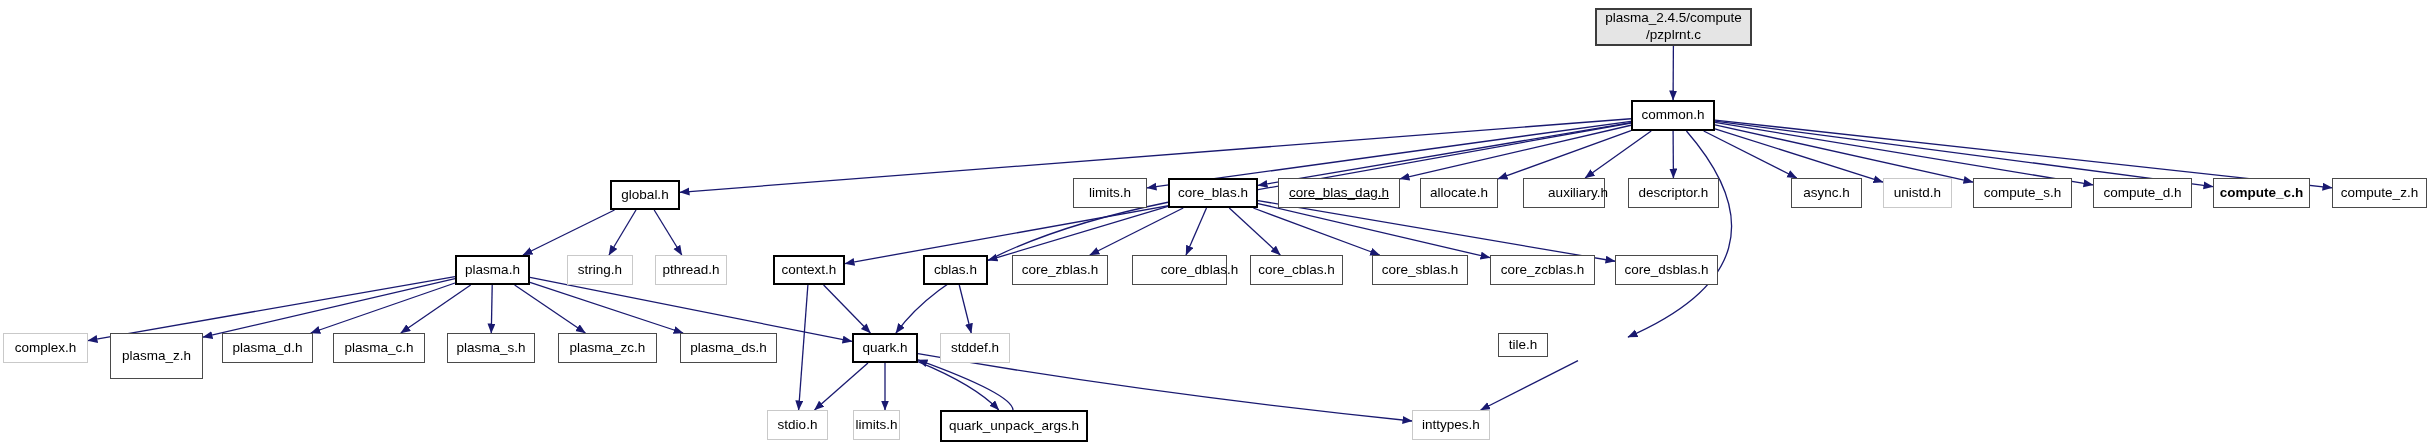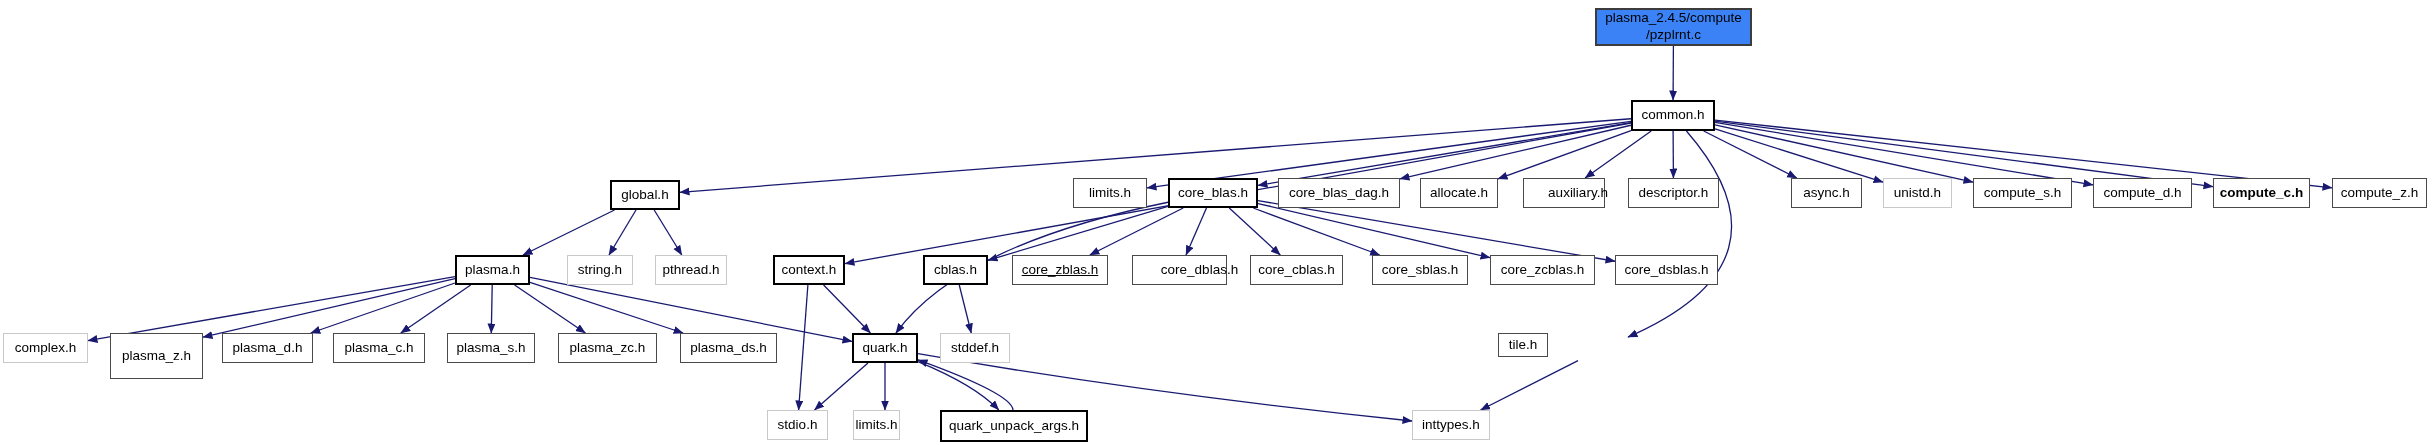--- a/index.html
+++ b/index.html
@@ -20,21 +20,21 @@
     font-size:13.5px;color:#000;
     box-sizing:border-box;
     text-align:center;
     white-space:pre-line;
     line-height:1.25;
     cursor:default;
   }
   .node.bold{border:2px solid #000;}
   .node.ext{border:1px solid #c9c9c9;}
   .node.root{
-    background:#3b82f6;
+    background:#e5e5e5;
     border:2px solid #3c3c3c;
   }
 </style>
 </head>
 <body>
 
 <div id="stage">
   <svg id="edges" width="2436" height="445" viewBox="0 0 2436 445">
     <defs>
       <marker id="arrow" markerWidth="11" markerHeight="9" refX="9.5" refY="4" orient="auto" markerUnits="userSpaceOnUse">
@@ -88,36 +88,36 @@
         <path d="M1578,360.6644736842105 L1480.6103896103896,410" fill="none" stroke="#191970" stroke-width="1.3" marker-end="url(#arrow)"></path>
       </g>
   </svg>
 
 <div class="node root" style="left: 1595px; top: 8px; width: 157px; height: 38px;">plasma_2.4.5/compute
 /pzplrnt.c</div>
     <div class="node bold" style="left: 1631px; top: 100px; width: 84px; height: 31px;">common.h</div>
     <div class="node bold" style="left: 610px; top: 180px; width: 70px; height: 30px;">global.h</div>
     <div class="node" style="left: 1073px; top: 178px; width: 74px; height: 30px;">limits.h</div>
     <div class="node bold" style="left: 1168px; top: 178px; width: 90px; height: 30px;">core_blas.h</div>
-    <div class="node" style="left: 1278px; top: 178px; width: 122px; height: 30px;">core_blas_dag.h</div>
+    <div class="node" style="left: 1278px; top: 178px; width: 122px; height: 30px; text-decoration: underline;">core_blas_dag.h</div>
     <div class="node" style="left: 1420px; top: 178px; width: 78px; height: 30px;">allocate.h</div>
     <div class="node" style="left: 1523px; top: 178px; width: 82px; height: 30px; padding-left: 28px;">auxiliary.h</div>
     <div class="node" style="left: 1628px; top: 178px; width: 91px; height: 30px;">descriptor.h</div>
     <div class="node" style="left: 1791px; top: 178px; width: 71px; height: 30px;">async.h</div>
     <div class="node ext" style="left: 1883px; top: 178px; width: 69px; height: 30px;">unistd.h</div>
     <div class="node" style="left: 1973px; top: 178px; width: 99px; height: 30px;">compute_s.h</div>
     <div class="node" style="left: 2093px; top: 178px; width: 99px; height: 30px;">compute_d.h</div>
     <div class="node" style="left: 2213px; top: 178px; width: 97px; height: 30px; font-weight: bold;">compute_c.h</div>
     <div class="node" style="left: 2332px; top: 178px; width: 95px; height: 30px;">compute_z.h</div>
     <div class="node bold" style="left: 455px; top: 255px; width: 75px; height: 30px;">plasma.h</div>
     <div class="node ext" style="left: 567px; top: 255px; width: 66px; height: 30px;">string.h</div>
     <div class="node ext" style="left: 655px; top: 255px; width: 72px; height: 30px;">pthread.h</div>
     <div class="node bold" style="left: 773px; top: 255px; width: 72px; height: 30px;">context.h</div>
     <div class="node bold" style="left: 923px; top: 255px; width: 65px; height: 30px;">cblas.h</div>
-    <div class="node" style="left: 1012px; top: 255px; width: 96px; height: 30px; text-decoration: underline;">core_zblas.h</div>
+    <div class="node" style="left: 1012px; top: 255px; width: 96px; height: 30px;">core_zblas.h</div>
     <div class="node" style="left: 1132px; top: 255px; width: 95px; height: 30px; padding-left: 40px;">core_dblas.h</div>
     <div class="node" style="left: 1250px; top: 255px; width: 93px; height: 30px;">core_cblas.h</div>
     <div class="node" style="left: 1372px; top: 255px; width: 96px; height: 30px;">core_sblas.h</div>
     <div class="node" style="left: 1490px; top: 255px; width: 105px; height: 30px;">core_zcblas.h</div>
     <div class="node" style="left: 1615px; top: 255px; width: 103px; height: 30px;">core_dsblas.h</div>
     <div class="node ext" style="left: 3px; top: 333px; width: 85px; height: 30px;">complex.h</div>
     <div class="node" style="left: 110px; top: 333px; width: 93px; height: 46px;">plasma_z.h</div>
     <div class="node" style="left: 222px; top: 333px; width: 91px; height: 30px;">plasma_d.h</div>
     <div class="node" style="left: 333px; top: 333px; width: 92px; height: 30px;">plasma_c.h</div>
     <div class="node" style="left: 447px; top: 333px; width: 88px; height: 30px;">plasma_s.h</div>

